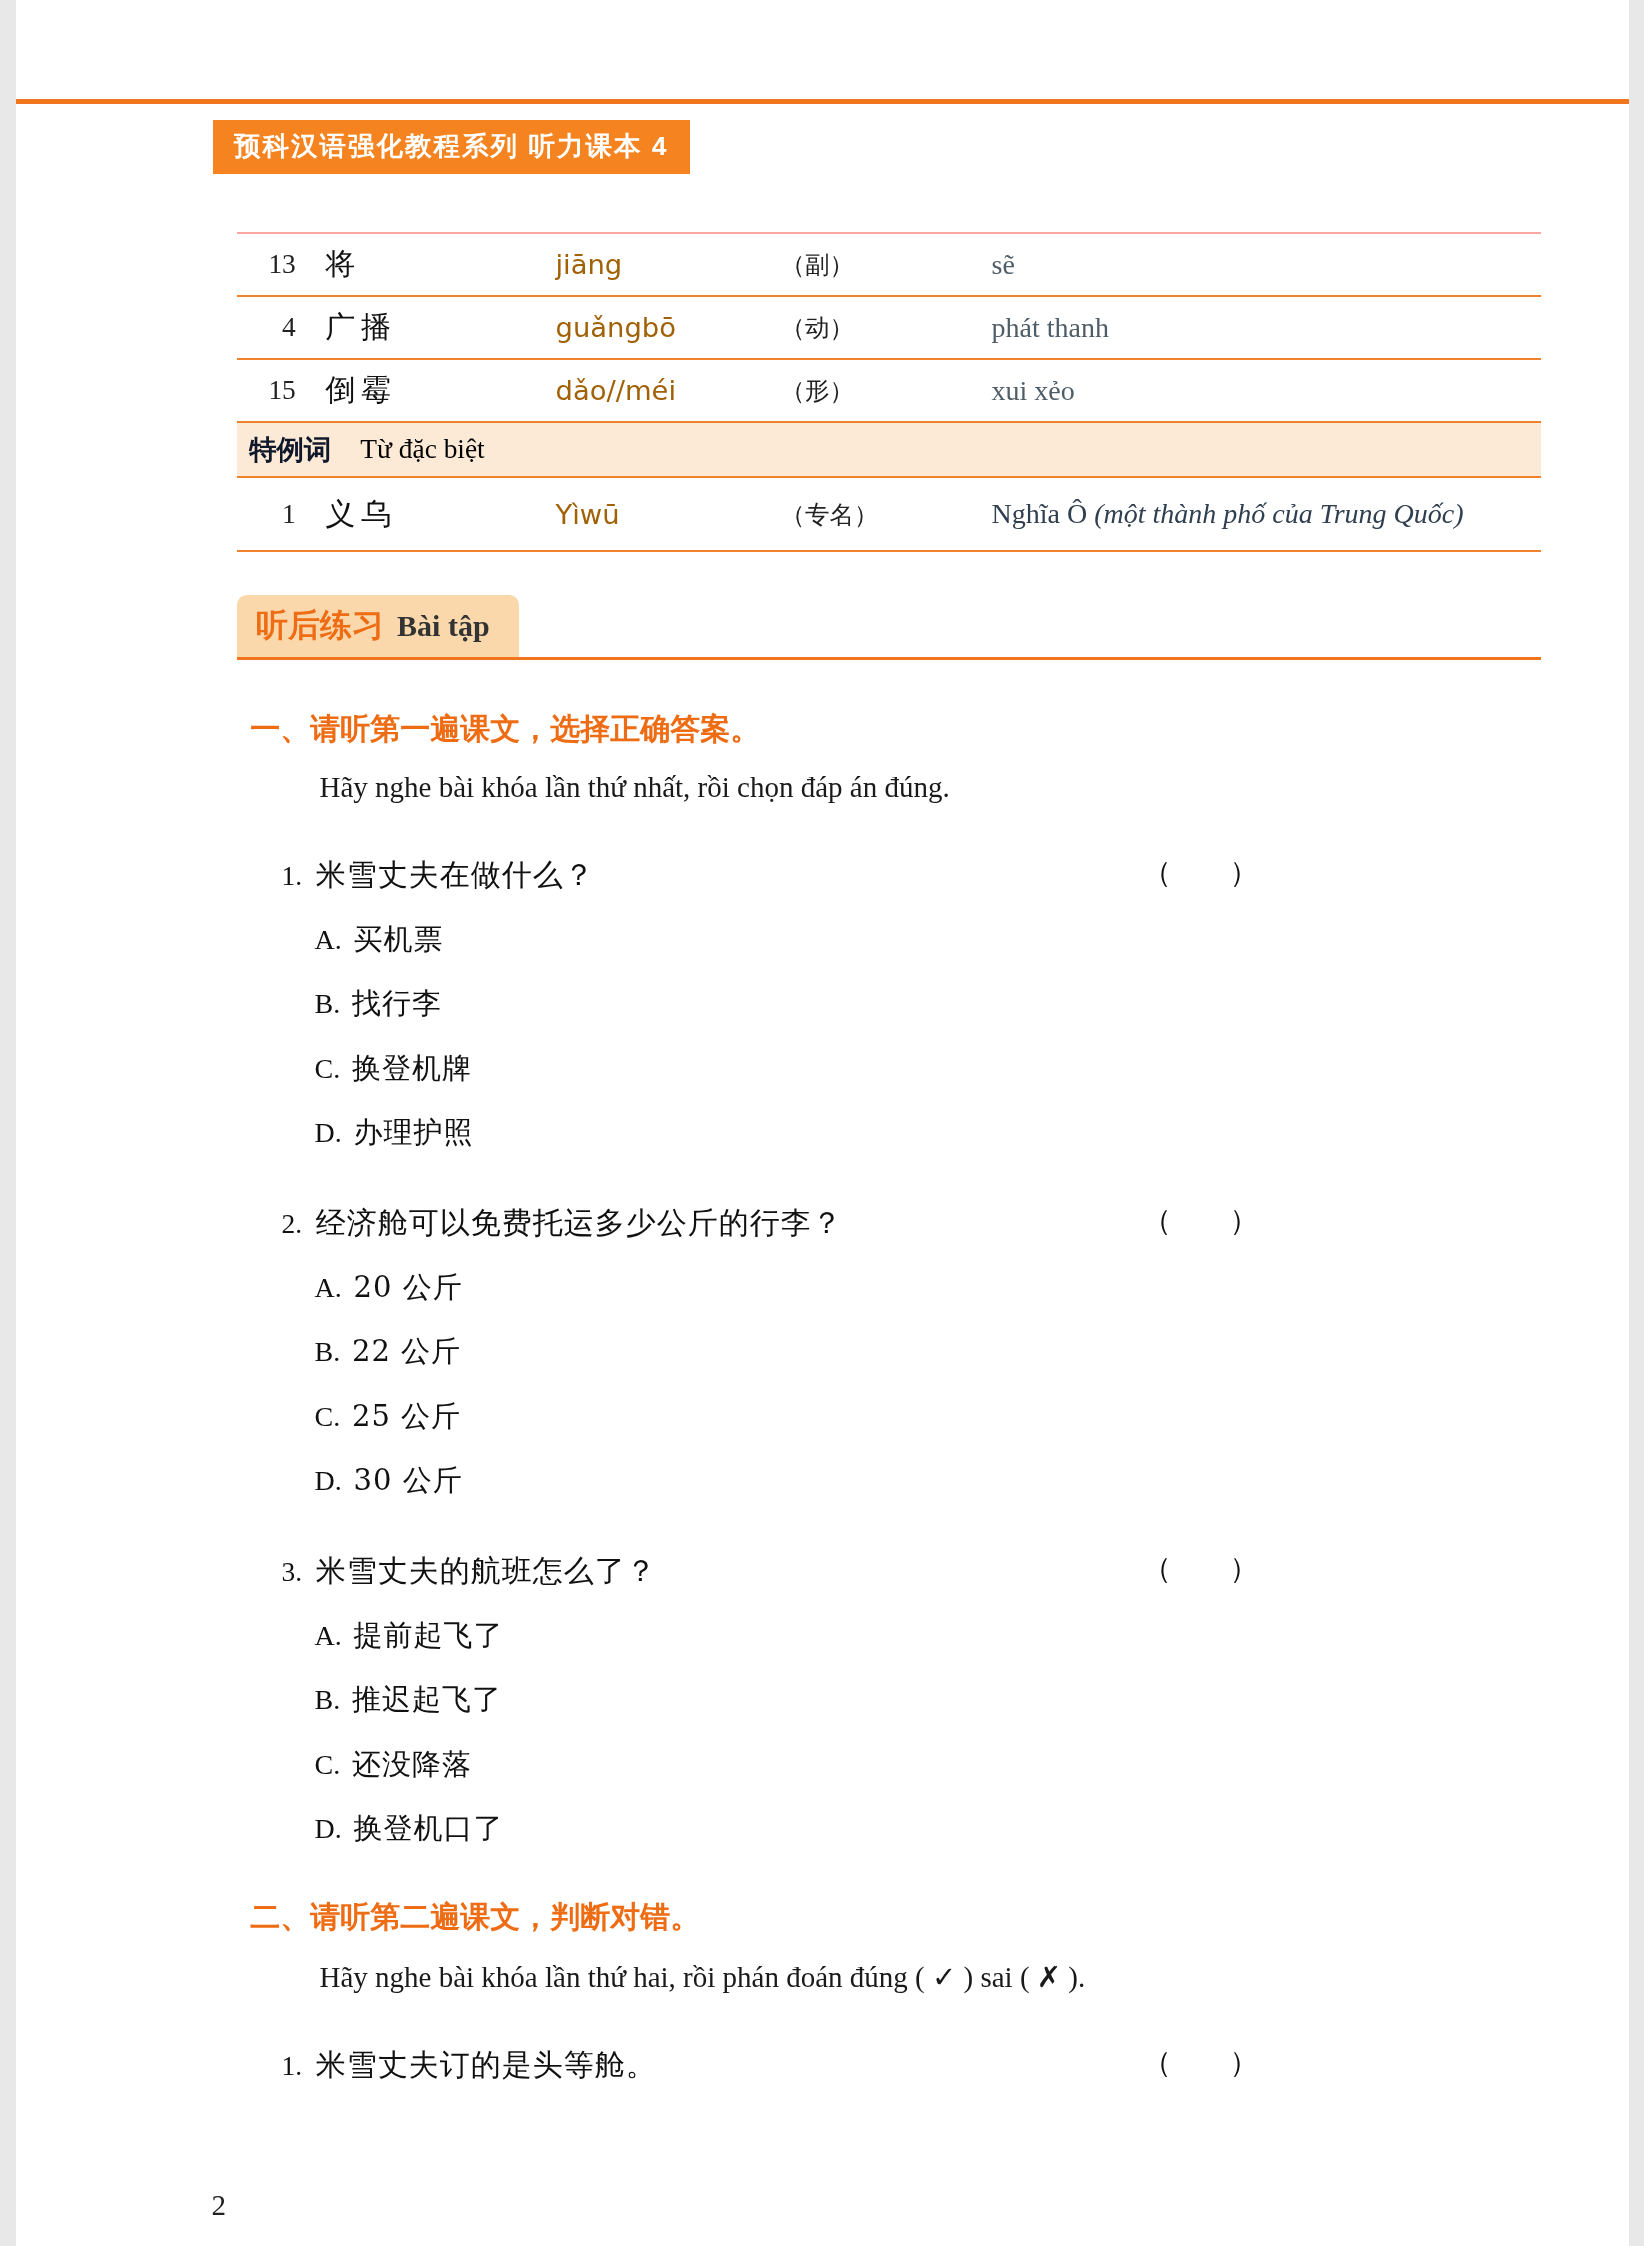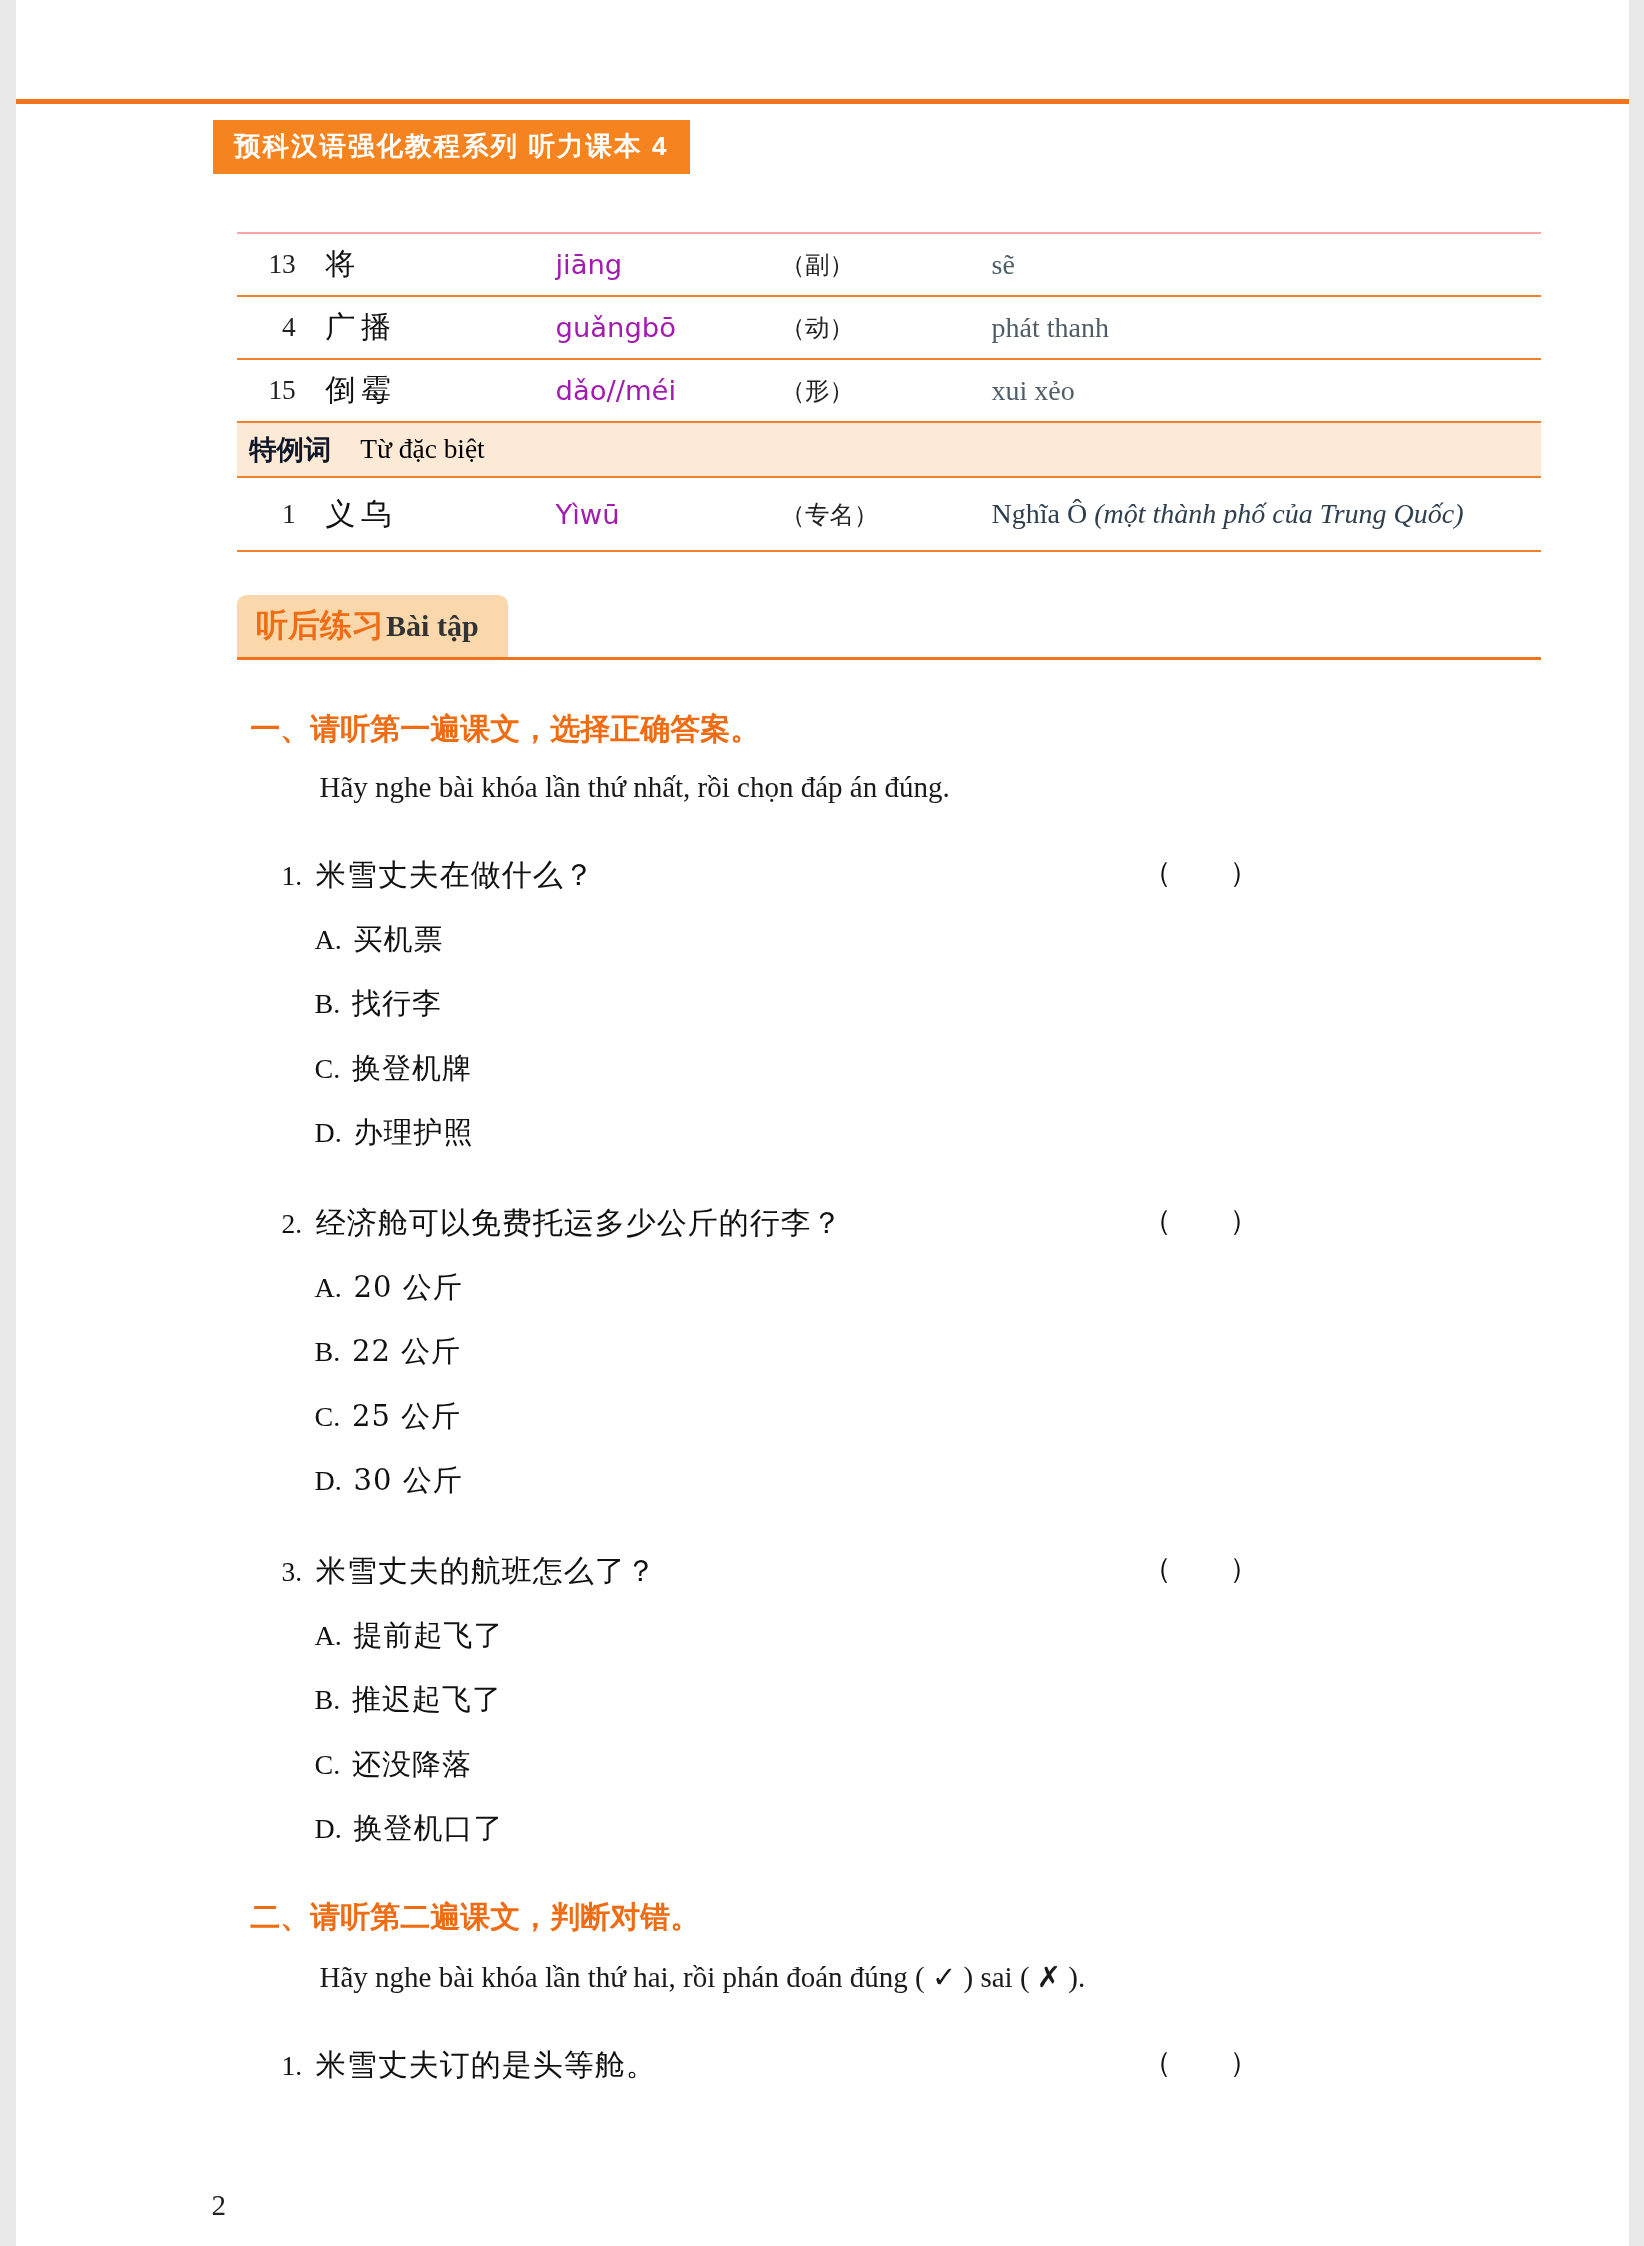--- a/index.html
+++ b/index.html
@@ -34,21 +34,21 @@
   .c-num {
     font-family:"Liberation Serif","DejaVu Serif",serif;
     font-size:27.4px; color:#222; text-align:right; padding-right:14.7px;
   }
   .c-word {
     font-family:"DejaVu Serif","Liberation Serif",serif;
     font-size:30px; color:#111; letter-spacing:5.9px; padding-left:14.7px;
   }
   .c-pinyin {
     font-family:"DejaVu Sans","Liberation Sans",sans-serif;
-    font-size:27.4px; color:#a21caf;
+    font-size:27.4px; color:#a16207;
   }
   .c-pos {
     font-family:"DejaVu Serif","Liberation Serif",serif;
     font-size:24.5px; color:#222;
   }
   .c-meaning {
     font-family:"Liberation Serif","DejaVu Serif",serif;
     font-size:28px; color:#4f5d68;
   }
   .special .c-meaning { color:#2f3f4f; }
@@ -60,21 +60,21 @@
     padding-left:12.7px;
   }
   .sh-zh { font-size:27.4px; font-weight:bold; color:#0f172a;
            font-family:Liberation Serif, serif; }
   .sh-vi { font-size:27.4px; font-weight:normal; color:#000000; margin-left:29px;
            font-family:"Liberation Serif","DejaVu Serif",serif; }
 
   
   .ex-header { margin-top:43px; border-bottom:3.9px solid #f0751c; }
   .ex-badge {
-    display:inline-flex; align-items:baseline; gap:2px;
+    display:inline-flex; align-items:baseline; gap:13px;
     background:#fbd8ab; border-radius:9.8px 9.8px 0 0;
     padding:8.8px 29px 8.8px 19.6px;
   }
   .ex-zh { color:#ee6d14; font-size:32px; font-weight:bold;
            font-family:"DejaVu Sans","Liberation Sans",sans-serif; }
   .ex-vi { color:#333; font-size:30px; font-weight:bold;
            font-family:"Liberation Serif","DejaVu Serif",serif; }
 
   
   .sec-title {

